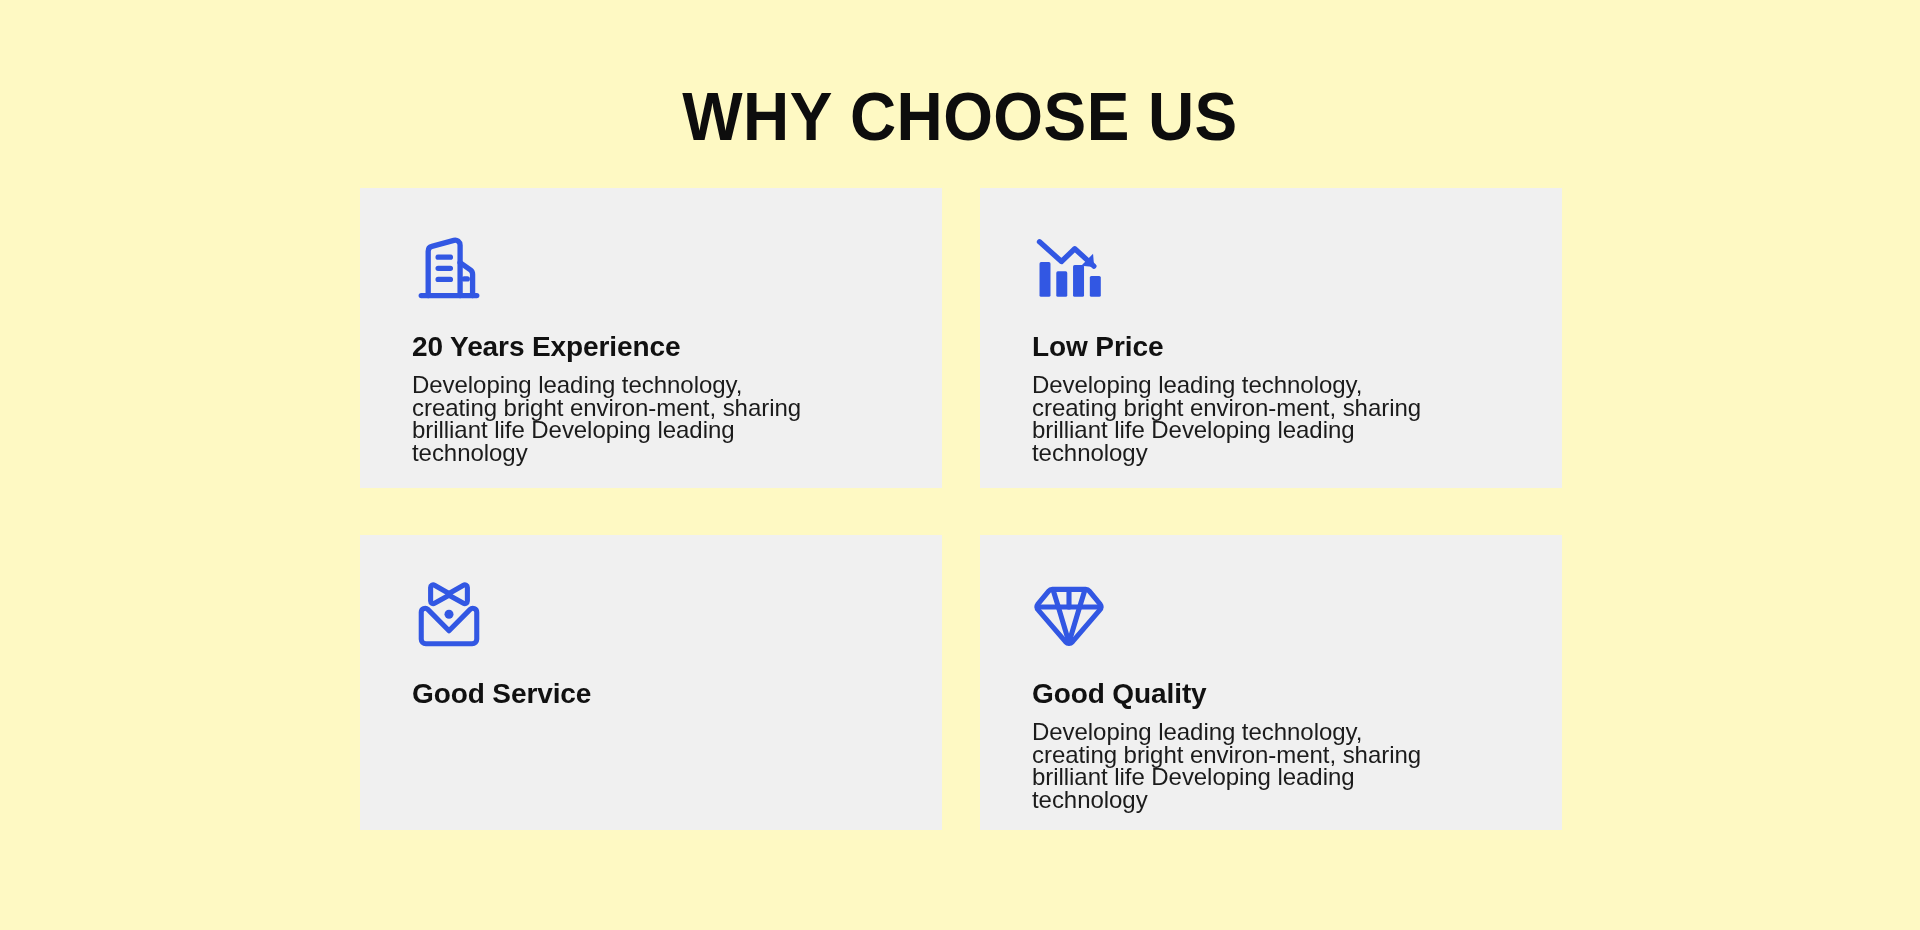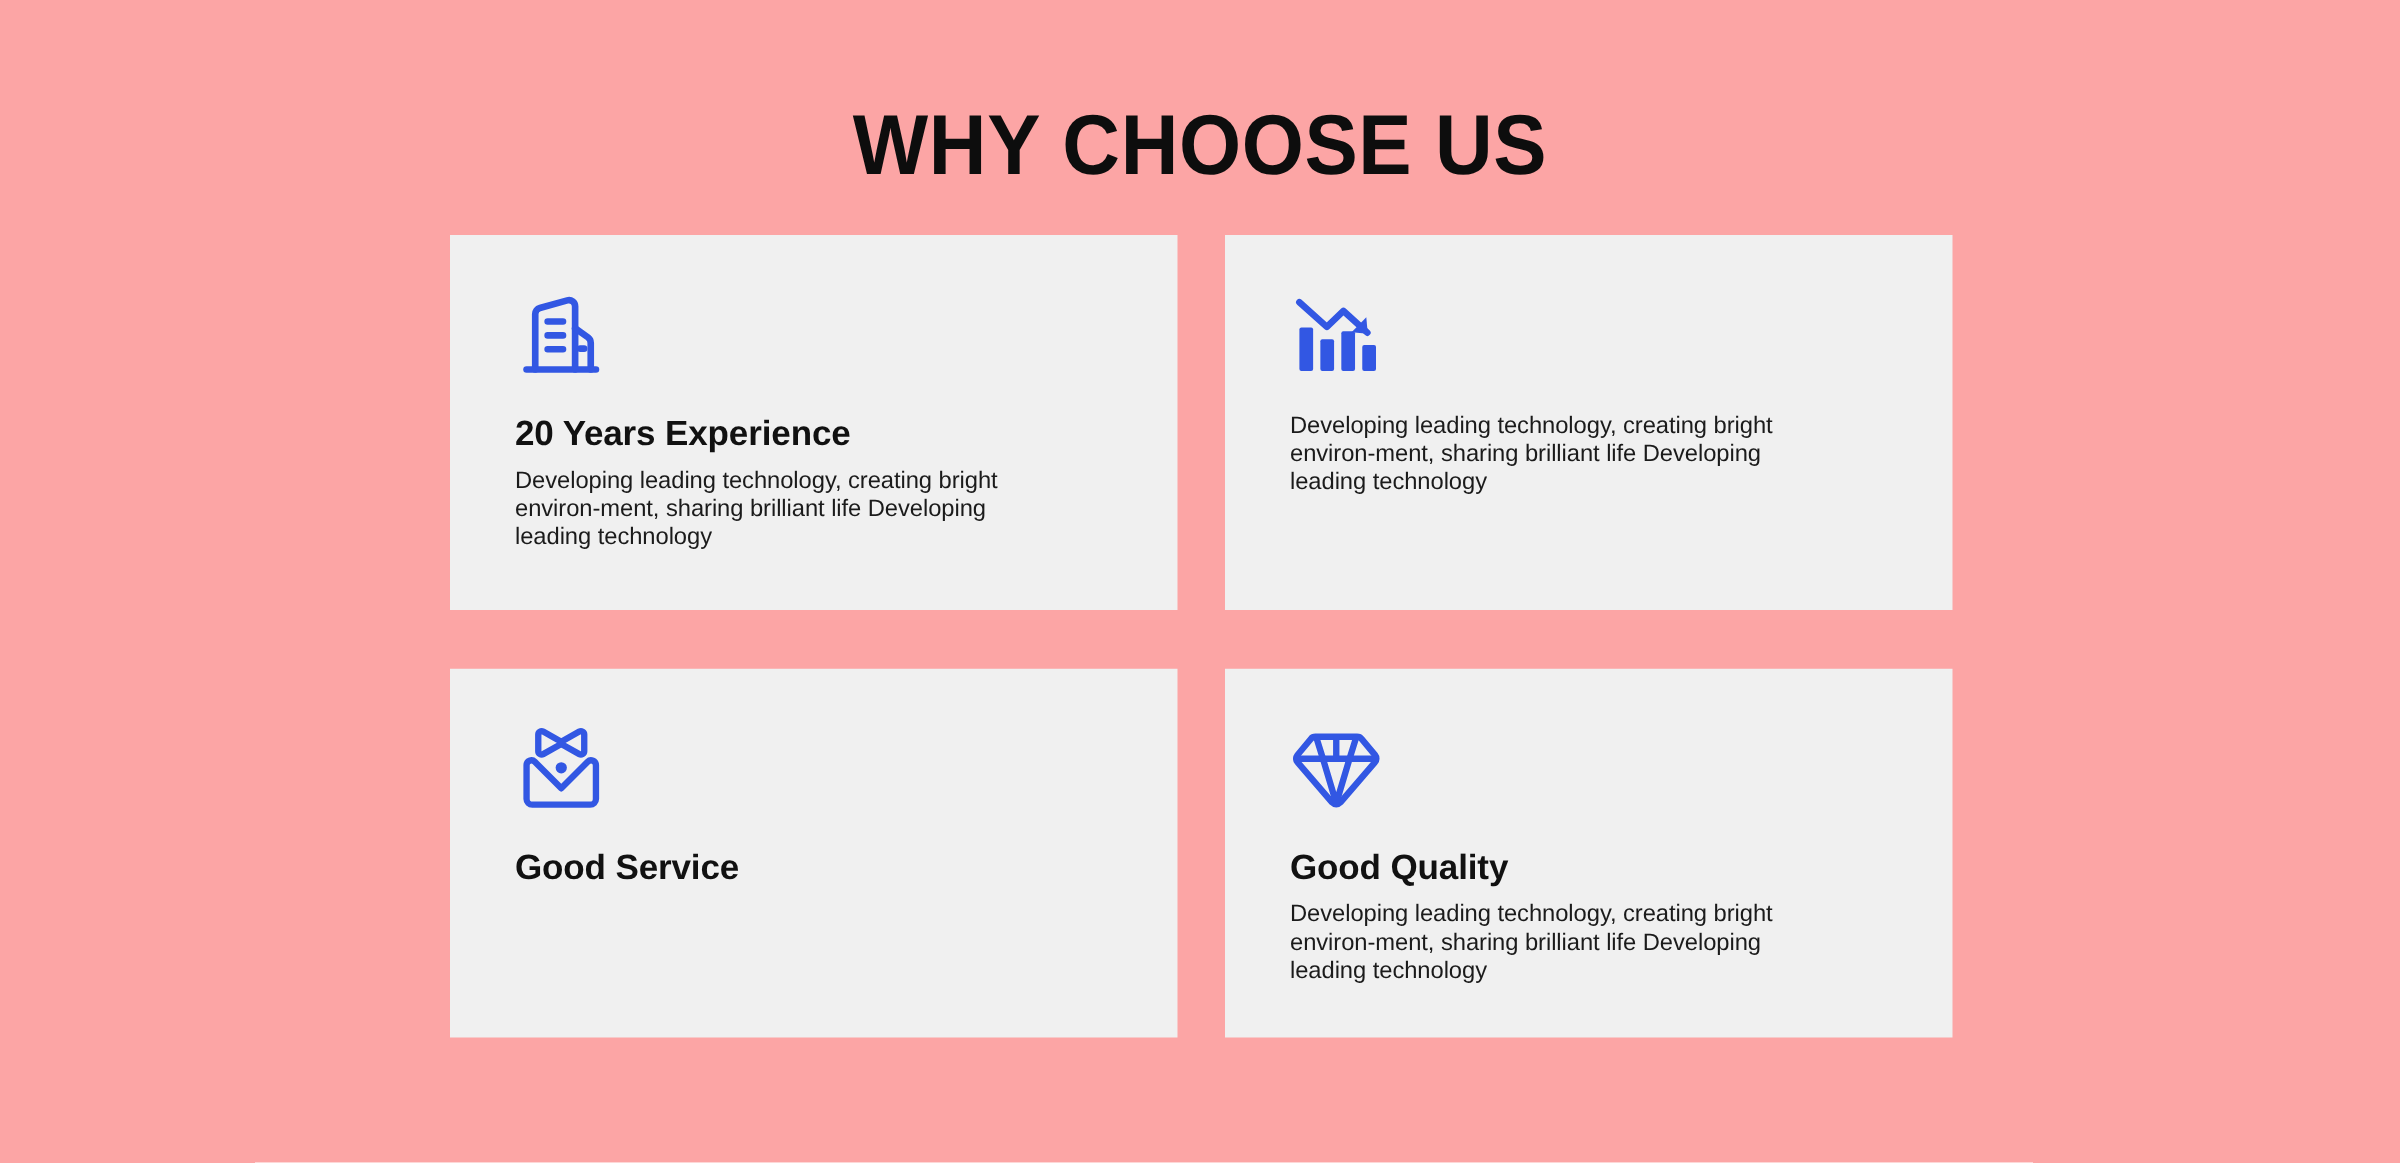--- a/index.html
+++ b/index.html
@@ -10,21 +10,21 @@
     height: 930px;
     background: #ffffff;
     font-family: "Liberation Sans", sans-serif;
     overflow: hidden;
   }
 
   .page {
     position: relative;
     width: 1920px;
     height: 930px;
-    background: #fca5a5;
+    background: #fef9c3;
   }
 
   
   .section-title {
     position: absolute;
     left: 0;
     top: 78px;
     width: 1920px;
     text-align: center;
     font-family: "Liberation Sans", sans-serif;
@@ -71,21 +71,21 @@
     font-size: 28px;
     line-height: 34px;
     font-weight: 700;
     color: #111111;
     margin-bottom: 10px;
     letter-spacing: -0.1px;
   }
 
   .card-body {
     font-family: "Liberation Sans", sans-serif;
-    font-size: 19px;
+    font-size: 24px;
     line-height: 22.5px;
     font-weight: 400;
     color: #1b1b1b;
     max-width: 420px;
     letter-spacing: -0.05px;
   }
 </style>
 </head>
 <body>
 
@@ -113,20 +113,21 @@
       <span class="card-icon">
         <svg viewBox="0 0 64 64" fill="none" xmlns="http://www.w3.org/2000/svg">
           <rect x="6.5" y="26" width="9.5" height="30" rx="1.4" fill="#3257e3"></rect>
           <rect x="21" y="34" width="9.5" height="22" rx="1.4" fill="#3257e3"></rect>
           <rect x="35.5" y="28.5" width="9.5" height="27.5" rx="1.4" fill="#3257e3"></rect>
           <rect x="50" y="38" width="9.5" height="18" rx="1.4" fill="#3257e3"></rect>
           <path d="M6.5 8.5L25.5 25.5L37 14.5L53.5 29.5" stroke="#3257e3" stroke-width="4.6" stroke-linecap="round" stroke-linejoin="round"></path>
           <path d="M53.8 30.2l-11.2-1 10.2-10.4 1 11.4z" fill="#3257e3"></path>
         </svg>
       </span>
+      <div class="card-title">Low Price</div>
       <div class="card-body">Developing leading technology, creating bright environ-ment, sharing brilliant life Developing leading technology</div>
     </div>
 
     <div class="feature-card">
       <span class="card-icon">
         <svg viewBox="0 0 64 64" fill="none" xmlns="http://www.w3.org/2000/svg">
           <path d="M32 12.5L19.5 5.4c-1.5-.8-3.4.3-3.4 2v11.6c0 1.7 1.9 2.8 3.4 2L32 14" stroke="#3257e3" stroke-width="4.4" stroke-linecap="round" stroke-linejoin="round"></path>
           <path d="M32 12.5l12.5-7.1c1.5-.8 3.4.3 3.4 2v11.6c0 1.7-1.9 2.8-3.4 2L32 14" stroke="#3257e3" stroke-width="4.4" stroke-linecap="round" stroke-linejoin="round"></path>
           <path d="M8 28.7c0-3 3.6-4.5 5.7-2.4L32 44.7l18.3-18.4c2.1-2.1 5.7-.6 5.7 2.4V52c0 2.2-1.8 4-4 4H12c-2.2 0-4-1.8-4-4V28.7z" stroke="#3257e3" stroke-width="4.4" stroke-linecap="round" stroke-linejoin="round"></path>
           <circle cx="32" cy="30.5" r="3.9" fill="#3257e3"></circle>

